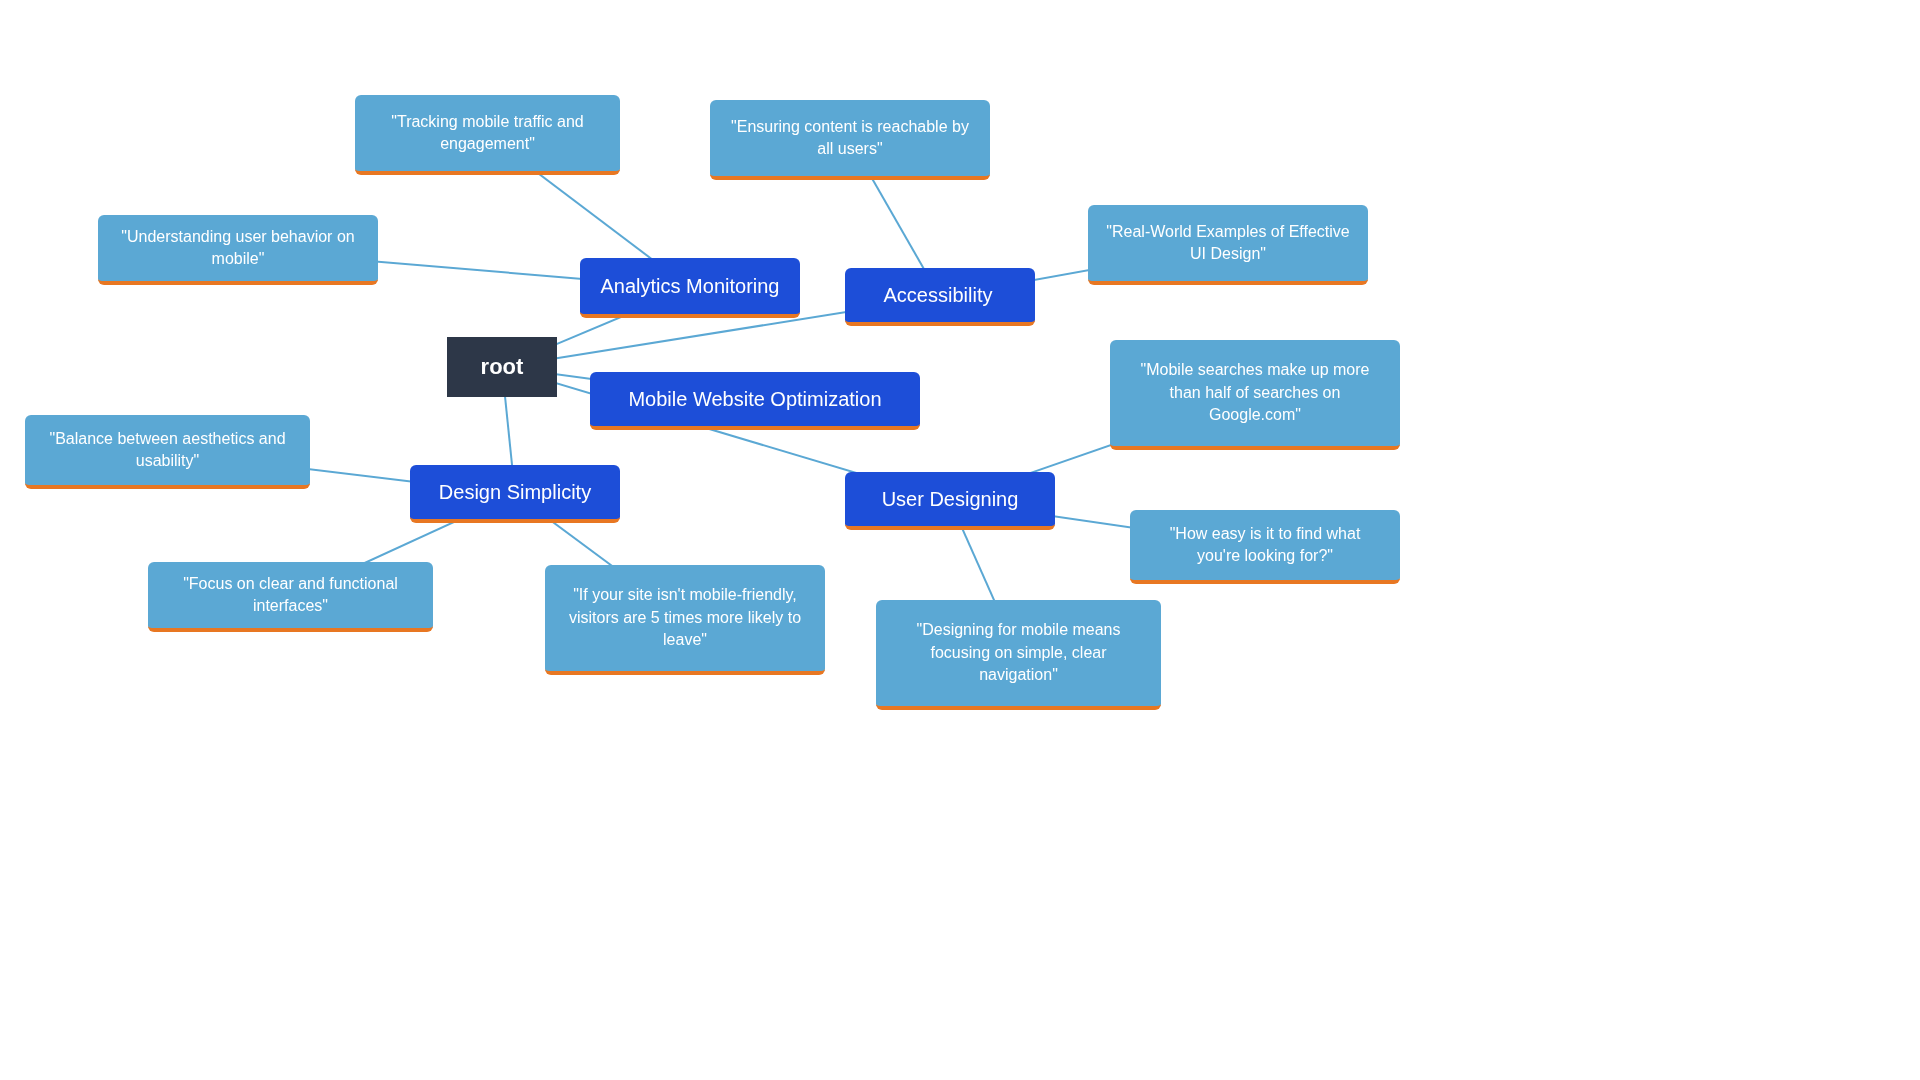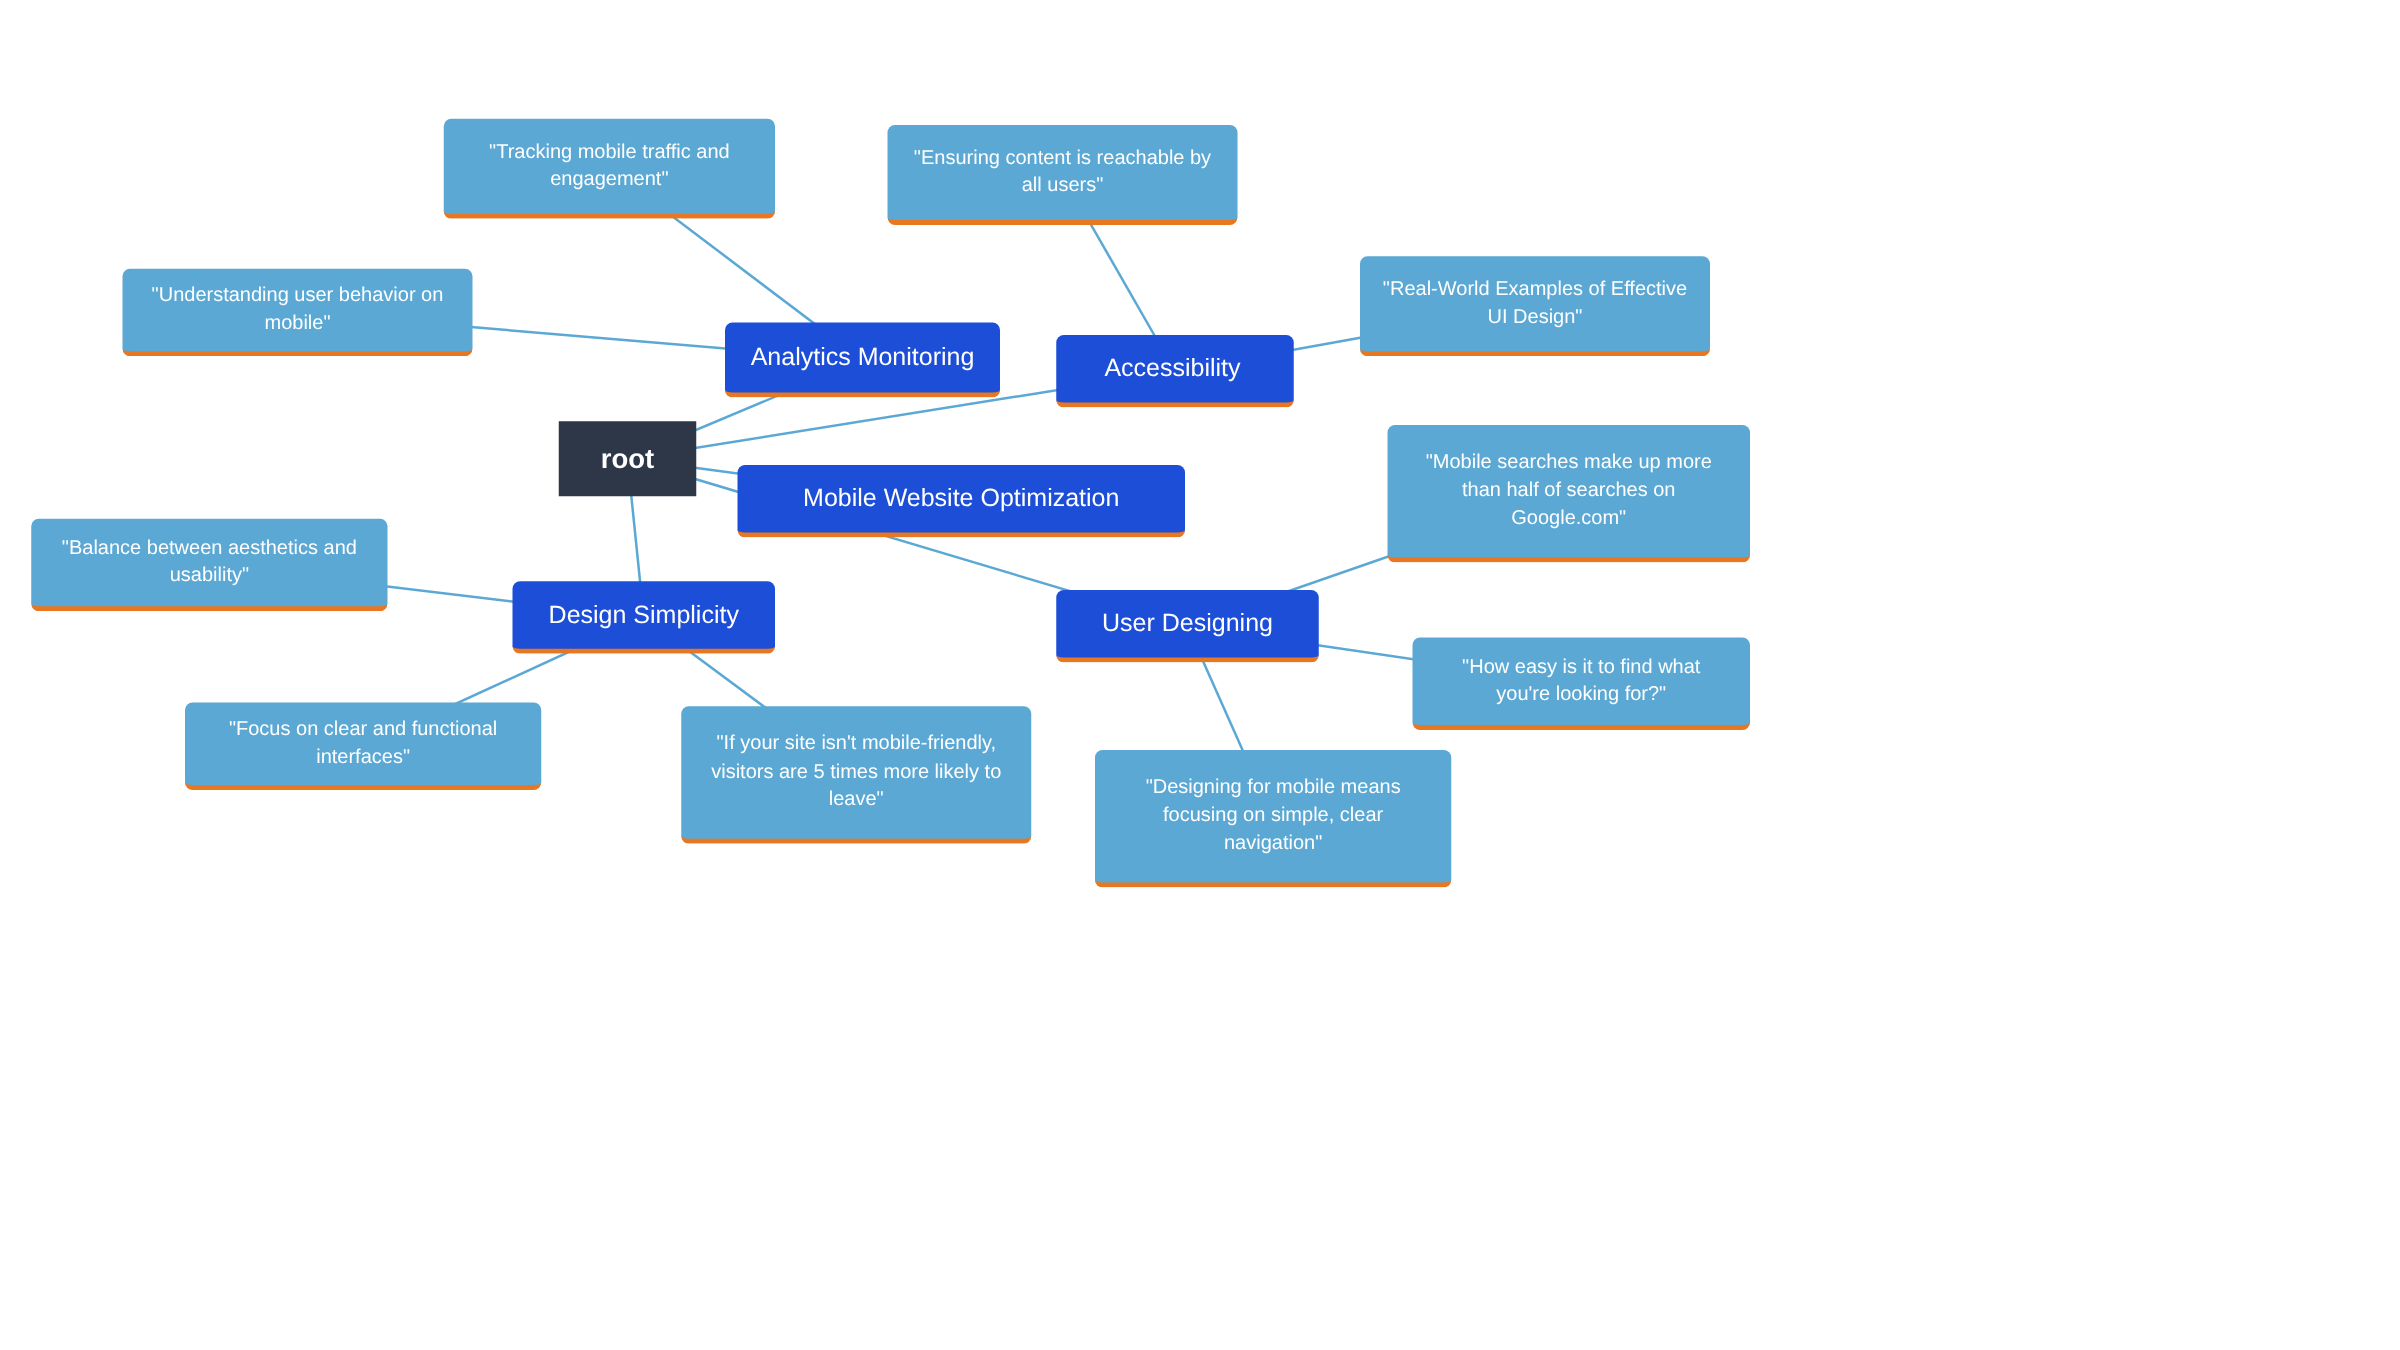--- a/index.html
+++ b/index.html
@@ -78,21 +78,21 @@
 <div class="node node-root" style="left:447px; top:337px; width:110px; height:60px;">
   <span>root</span>
 </div>
 
 <div class="node node-main" style="left:580px; top:258px; width:220px; height:60px;">
   <span>Analytics Monitoring</span>
 </div>
 <div class="node node-main" style="left:845px; top:268px; width:190px; height:58px;padding-left:14px;">
   <span>Accessibility</span>
 </div>
-<div class="node node-main" style="left:590px; top:372px; width:358px; height:58px;">
+<div class="node node-main" style="left:590px; top:372px; width:330px; height:58px;">
   <span>Mobile Website Optimization</span>
 </div>
 <div class="node node-main" style="left:410px; top:465px; width:210px; height:58px;">
   <span>Design Simplicity</span>
 </div>
 <div class="node node-main" style="left:845px; top:472px; width:210px; height:58px;">
   <span>User Designing</span>
 </div>
 
 <div class="node node-leaf" style="left:355px; top:95px; width:265px; height:80px;">

